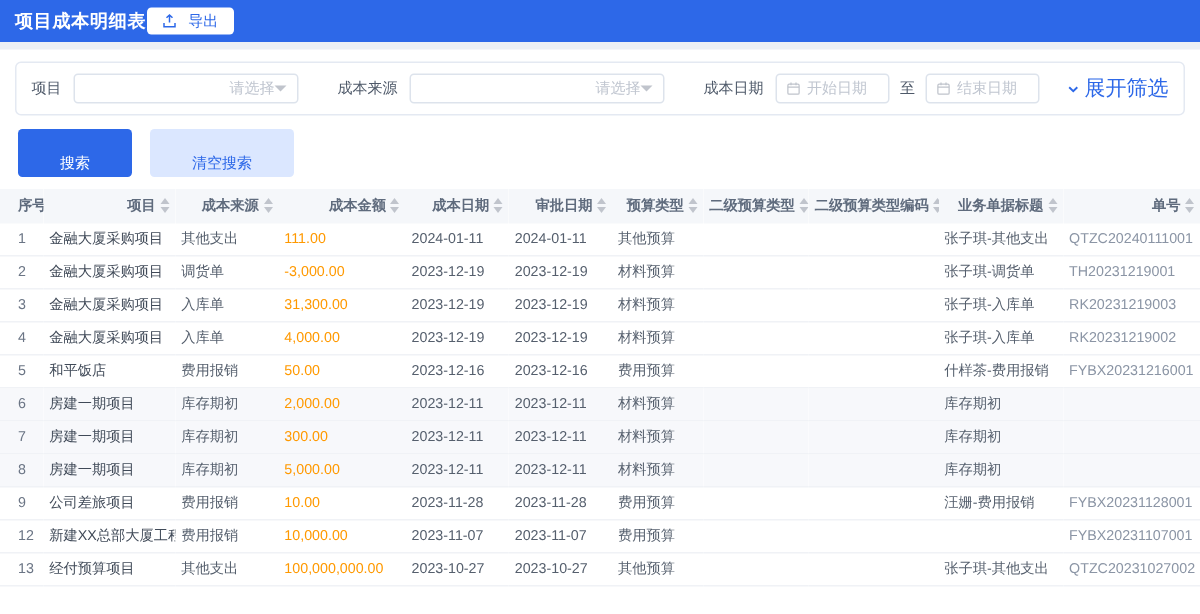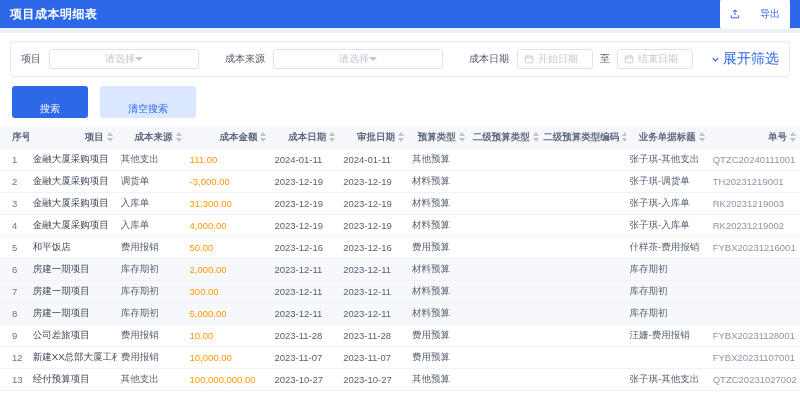--- a/index.html
+++ b/index.html
@@ -7,30 +7,30 @@
     --blue-light-bg:#dbe7ff;
     --orange:#ff9900;
     --border:#e4e9f2;
     --row-border:#f0f2f6;
     --head-bg:#f5f7fa;
   }
   *{box-sizing:border-box;margin:0;padding:0}
   html,body{width:800px;height:409px;overflow:hidden}
   body{font-family:"Liberation Sans","DejaVu Sans",sans-serif;background:#fff}
 
-  .topbar{height:28px;background:var(--blue);display:flex;align-items:center;justify-content:space-between;padding:0 10px}
+  .topbar{height:28px;background:var(--blue);display:flex;align-items:center;padding:0 10px}
   .page-title{color:#fff;font-size:12px;font-weight:bold;letter-spacing:.5px}
-  .export-btn{display:flex;align-items:center;gap:20px;background:#fff;color:var(--blue);border:none;border-radius:3px;height:30px;padding:0 10px;font-size:10px;cursor:pointer}
+  .export-btn{display:flex;align-items:center;gap:8px;background:#fff;color:var(--blue);border:none;border-radius:3px;height:18px;padding:0 10px;font-size:10px;cursor:pointer}
   .gap-strip{height:5px;background:#edf0f5}
 
   .content{background:#fff}
   .filter-panel{display:flex;align-items:center;margin:8px 10px 0;padding:7px 10px;border:1px solid var(--border);border-radius:4px}
   .f-item{display:flex;align-items:center}
   .f-label{font-size:10px;color:#4e5969;margin-right:8px;white-space:nowrap}
-  .select{width:150px;height:20px;border:1px solid #dde3ec;border-radius:3px;background:#fff;display:flex;align-items:center;justify-content:center;padding:0 7px;cursor:pointer}
+  .select{width:150px;height:20px;border:1px solid #dde3ec;border-radius:3px;background:#fff;display:flex;align-items:center;justify-content:flex-end;padding:0 7px;cursor:pointer}
   .select.wide{width:170px}
   .ph{font-size:10px;color:#c0c6d0;white-space:nowrap}
   .chev{width:0;height:0;border-left:4px solid transparent;border-right:4px solid transparent;border-top:4px solid #c0c4cc}
   .f-sep{width:26px}
   .date-input{width:76px;height:20px;border:1px solid #dde3ec;border-radius:3px;background:#fff;display:flex;align-items:center;gap:4px;padding:0 6px;cursor:text}
   .to{font-size:10px;color:#4e5969;margin:0 7px}
   .expand{margin-left:auto;display:flex;align-items:center;gap:3px;color:var(--blue);font-size:14px;cursor:pointer;white-space:nowrap}
 
   .btn-row{display:flex;gap:12px;padding:9px 12px 8px}
   .btn{height:24px;font-size:10px;border:none;border-radius:3px;padding:16px 28px;cursor:pointer}

